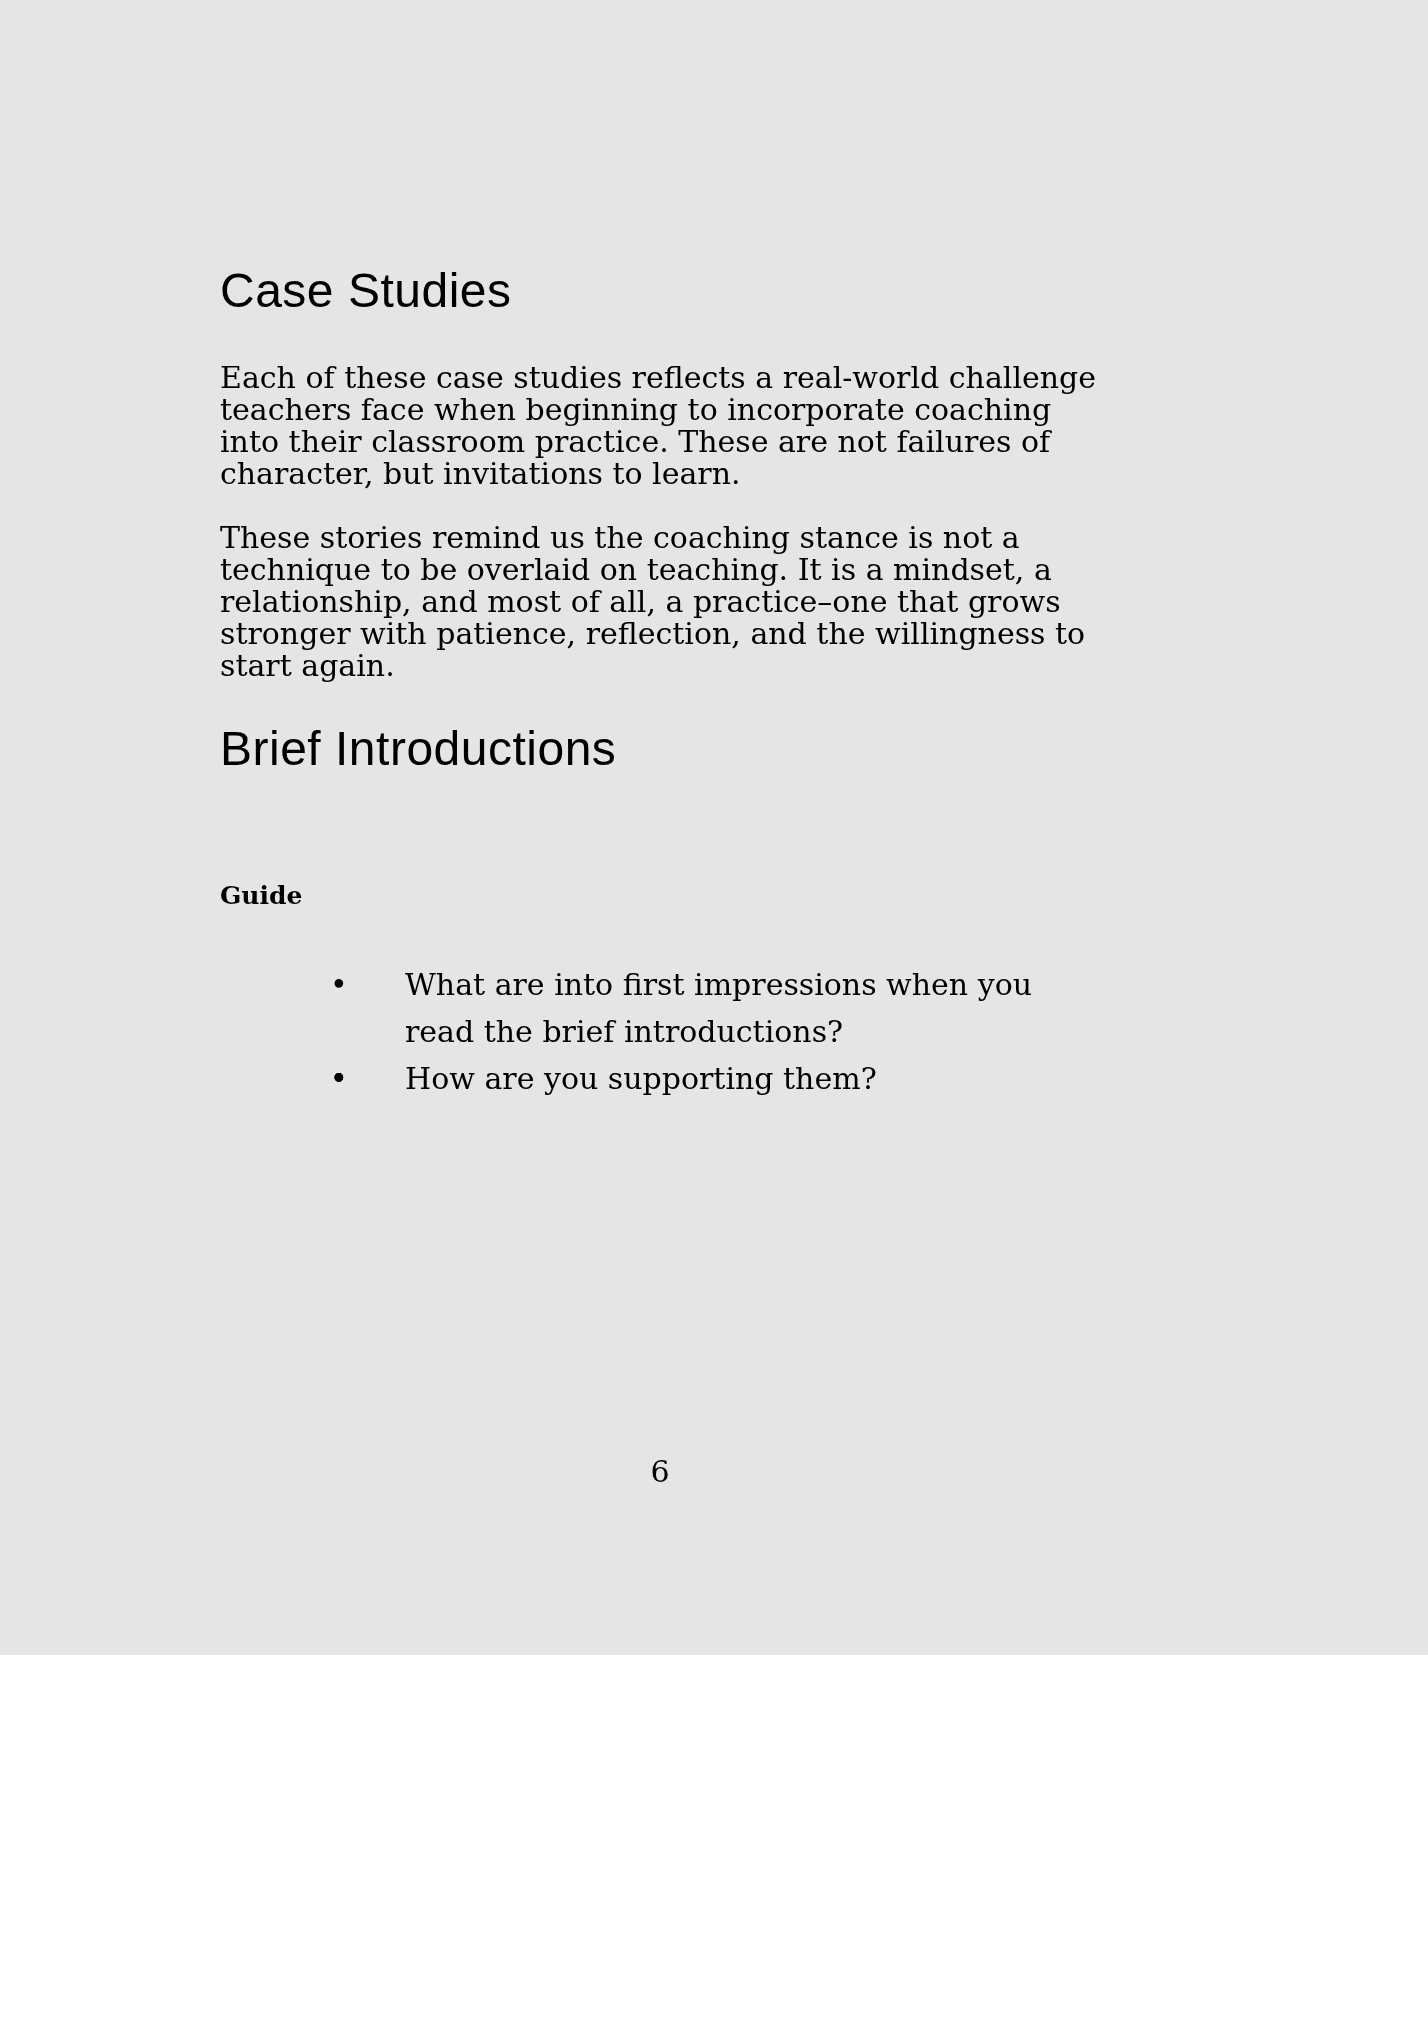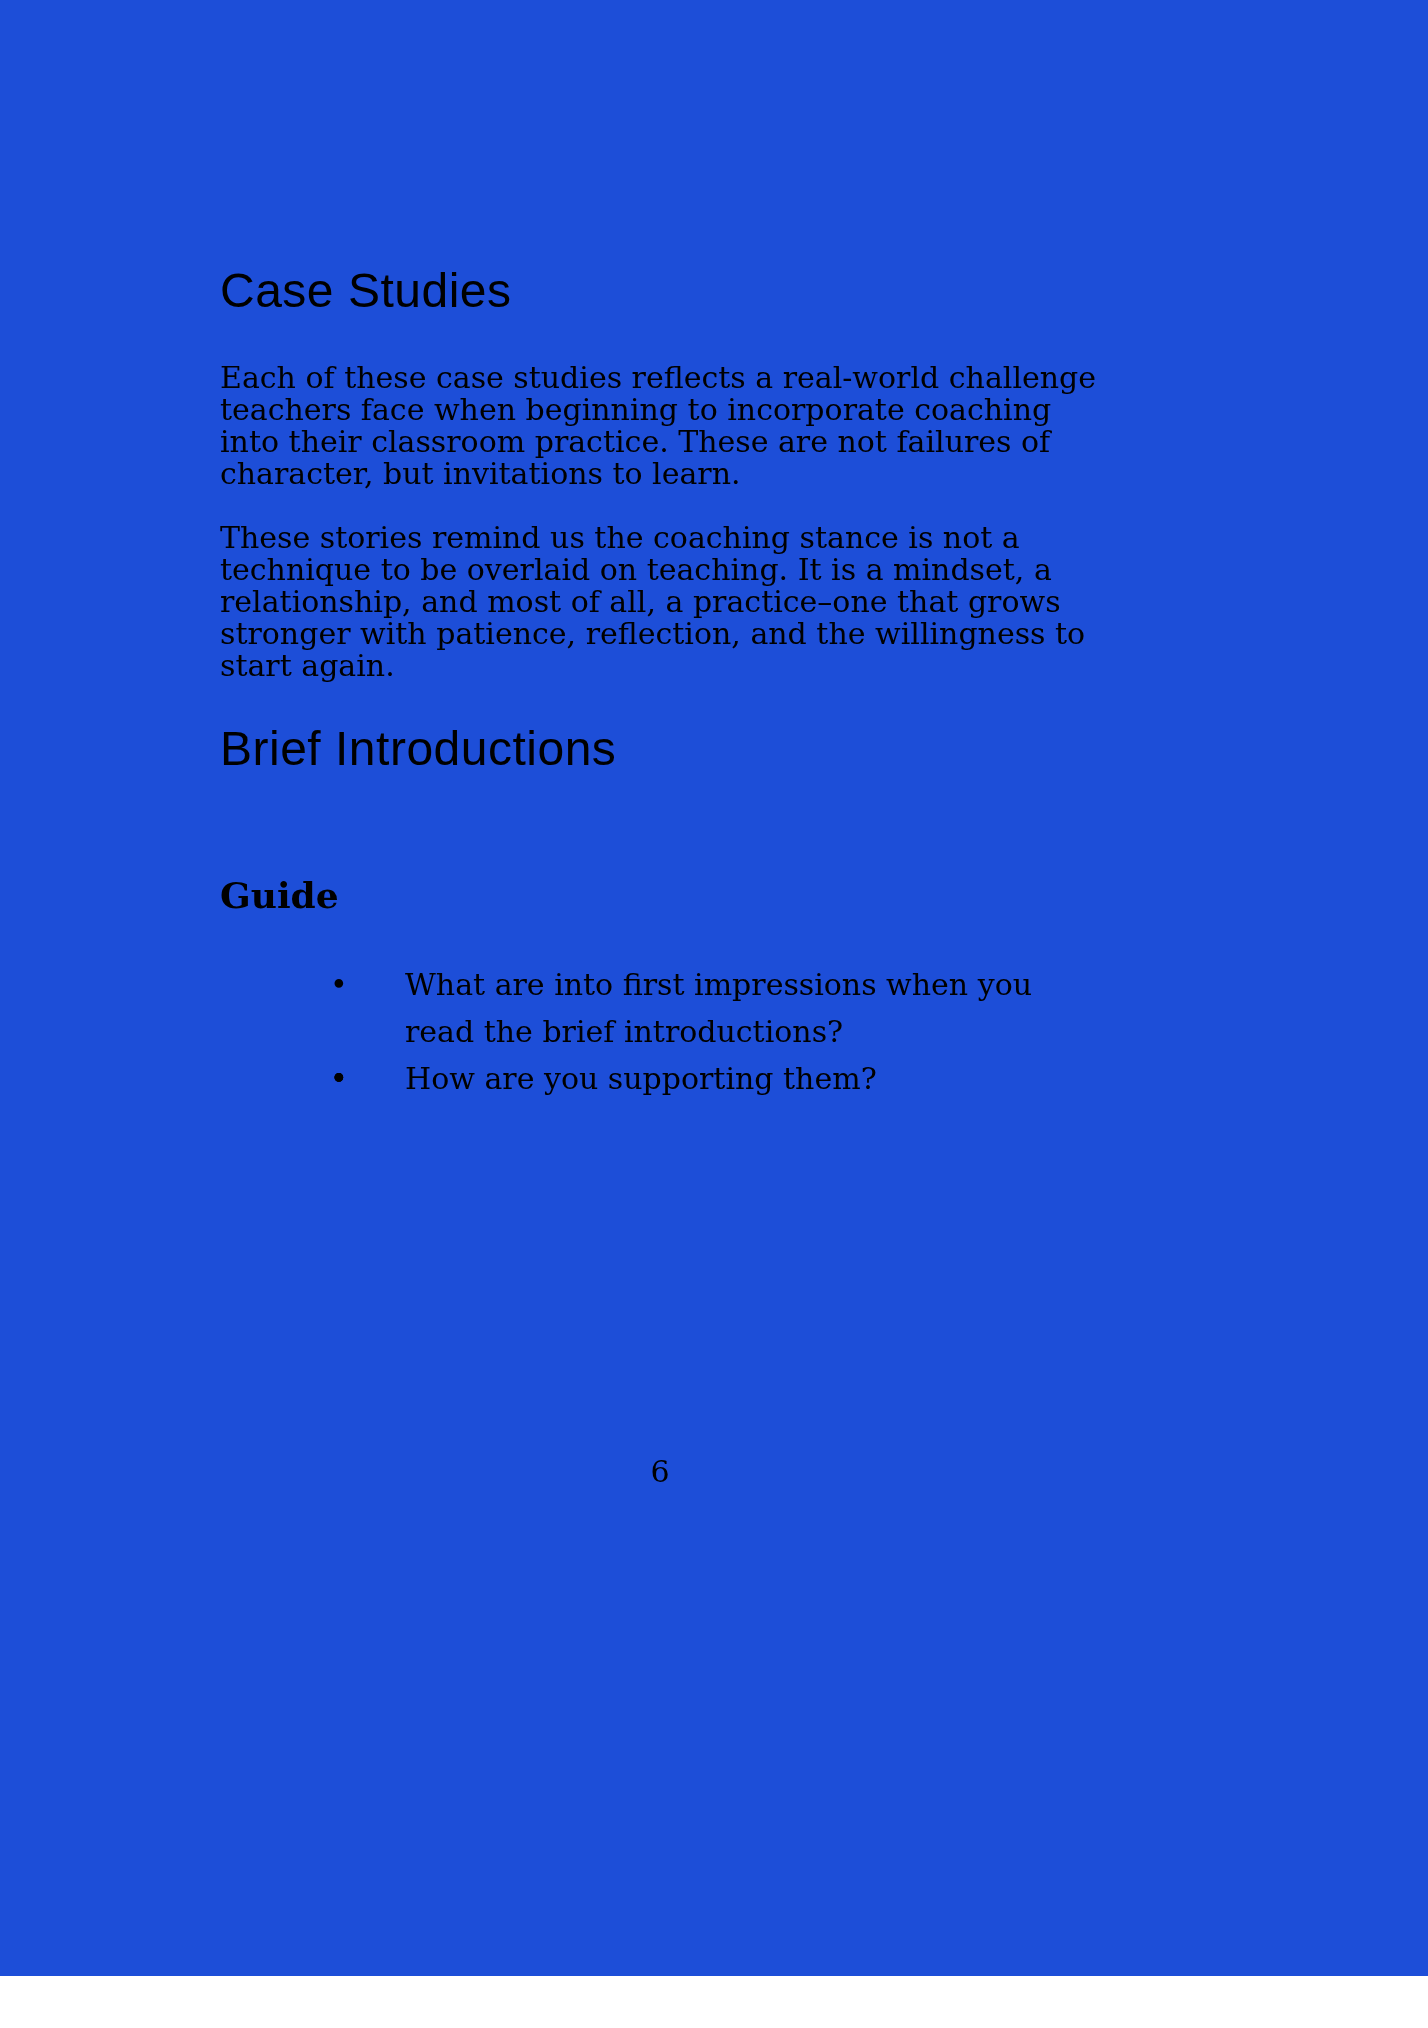--- a/index.html
+++ b/index.html
@@ -10,22 +10,22 @@
     width: 1428px;
     height: 2028px;
     background: #ffffff;
     color: #000000;
     overflow: hidden;
     font-family: "DejaVu Serif", serif;
   }
   .page {
     position: relative;
     width: 1428px;
-    height: 1976px;
-    background: #1d4ed8;
+    height: 1655px;
+    background: #e5e5e5;
   }
   .content {
     padding: 262px 0 0 220px;
     width: 880px;
   }
   h1.section-heading {
     font-family: "Liberation Sans", sans-serif;
     font-weight: 400;
     font-size: 48px;
     line-height: 1.2;
@@ -42,21 +42,21 @@
     line-height: 32px;
     margin: 32px 0 0 0;
     width: 880px;
   }
   p.body-para.first {
     margin-top: 42px;
   }
   h3.sub-heading {
     font-family: "DejaVu Serif", serif;
     font-weight: 700;
-    font-size: 36px;
+    font-size: 25px;
     line-height: 43px;
     margin: 97px 0 0 0;
   }
   ul.guide-list {
     list-style: none;
     margin: 44px 0 0 0;
     padding: 0;
   }
   ul.guide-list li {
     position: relative;

